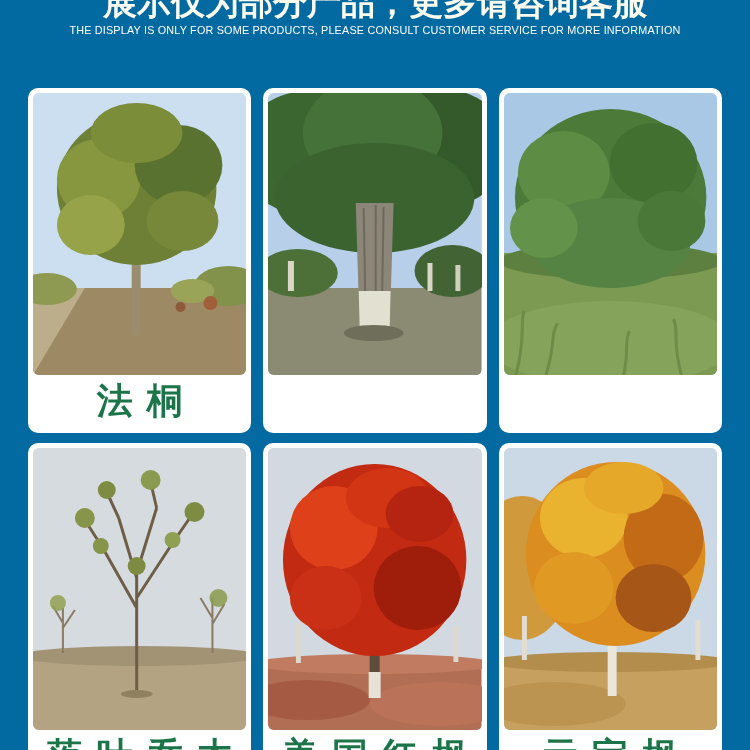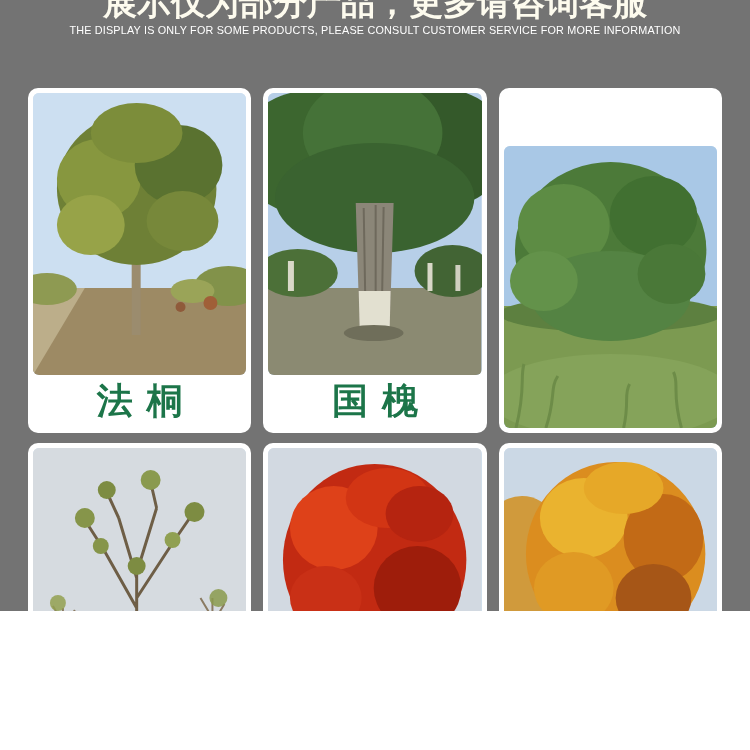--- a/index.html
+++ b/index.html
@@ -1,17 +1,17 @@
 <!DOCTYPE html>
 <html><head>
 <meta charset="utf-8">
 <style>
   html,body{margin:0;padding:0;}
   body{width:750px;height:750px;overflow:hidden;font-family:"Liberation Sans",sans-serif;}
-  .page{position:relative;width:750px;height:611px;background:#737373;overflow:hidden;}
+  .page{position:relative;width:750px;height:750px;background:#0369a1;overflow:hidden;}
 
   
   .cn-title{
     position:absolute;top:-15px;left:0;width:750px;text-align:center;
     font-size:34px;font-weight:700;color:#fdfbee;letter-spacing:0px;
     white-space:nowrap;font-family:"DejaVu Sans",sans-serif;line-height:34px;
   }
   .en-subtitle{
     position:absolute;top:23px;left:0;width:750px;text-align:center;
     font-size:11.5px;color:#ffffff;letter-spacing:0.2px;line-height:14px;
@@ -20,21 +20,21 @@
   }
 
   
   .grid{
     position:absolute;top:88px;left:28px;width:694px;
     display:grid;grid-template-columns:repeat(3,1fr);
     grid-template-rows:345px 345px;gap:10px 12px;
   }
   .card{
     background:#ffffff;border-radius:10px;padding:5px;box-sizing:border-box;
-    display:flex;flex-direction:column;overflow:hidden;justify-content:flex-end;
+    display:flex;flex-direction:column;overflow:hidden;
   }
   .photo{
     height:282px;border-radius:6px;overflow:hidden;flex:0 0 282px;
     background:#cfe0ef;
   }
   .photo svg{display:block;width:100%;height:100%;}
   .label{
     flex:1;display:flex;align-items:center;justify-content:center;
     font-family:"DejaVu Serif","Liberation Serif",serif;font-weight:700;
     font-size:36px;color:#1c7549;letter-spacing:14px;padding-left:14px;
@@ -88,21 +88,20 @@
           <ellipse cx="185" cy="178" rx="38" ry="26" fill="#426434"></ellipse>
           <rect x="20" y="168" width="6" height="30" fill="#d9d8c8"></rect>
           <rect x="160" y="170" width="5" height="28" fill="#d9d8c8"></rect>
           <rect x="188" y="172" width="5" height="26" fill="#cfcfc0"></rect>
           <path d="M88 110 L126 110 L122 238 L92 238 Z" fill="#8b8678"></path>
           <path d="M96 115 L98 230 M108 112 L108 232 M116 114 L114 230" stroke="#6e695c" stroke-width="2" fill="none"></path>
           <path d="M91 198 L123 198 L122 238 L92 238 Z" fill="#e2e0d0"></path>
           <ellipse cx="106" cy="240" rx="30" ry="8" fill="#6f6e5a"></ellipse>
         </svg>
       </div>
-      <div class="label">国槐</div>
     </div>
 
     <div class="card">
       <div class="photo">
         <svg viewBox="0 0 214 282" preserveAspectRatio="none">
           <rect width="214" height="282" fill="#a9c8e6"></rect>
           <rect y="160" width="214" height="122" fill="#7c9a51"></rect>
           <ellipse cx="107" cy="168" rx="112" ry="18" fill="#5d8040"></ellipse>
           <ellipse cx="107" cy="250" rx="124" ry="42" fill="#85a35a"></ellipse>
           <path d="M12 282 C22 242 16 232 20 218 M42 282 C52 252 46 242 54 230 M178 282 C168 246 176 238 170 226 M120 282 C126 256 120 248 126 238" stroke="#6d8c48" stroke-width="3" fill="none"></path>

